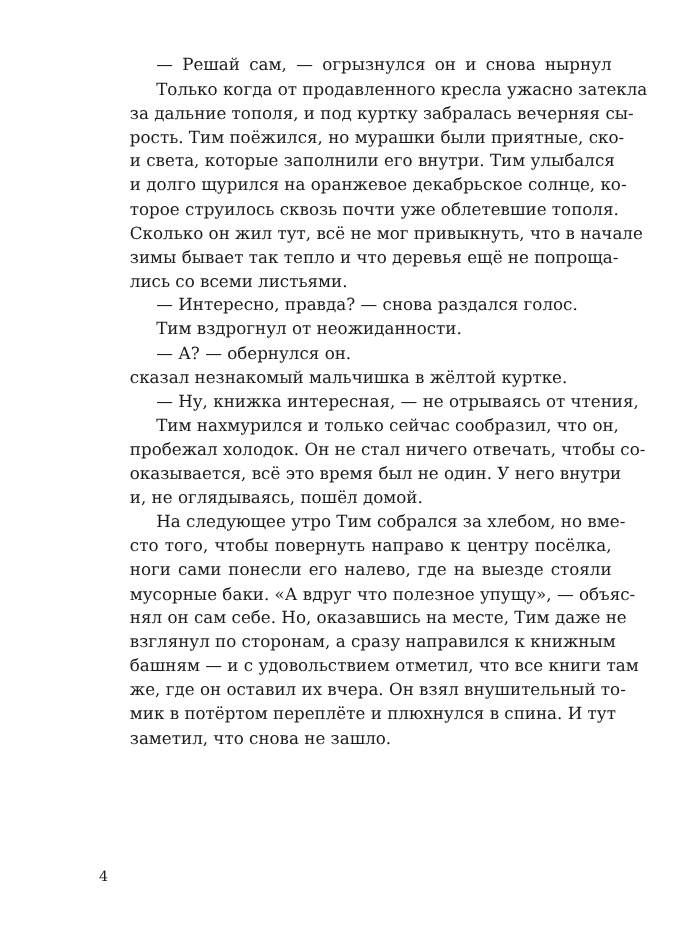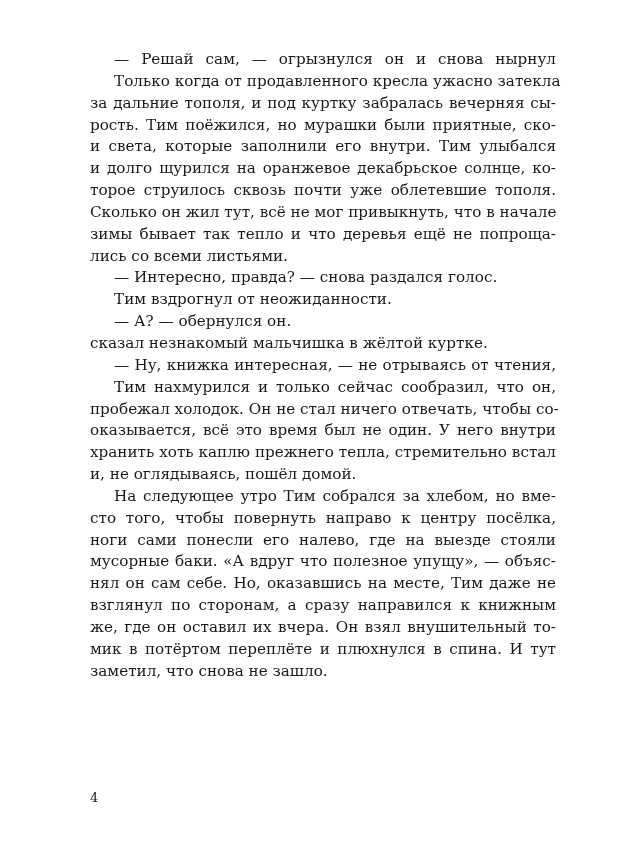--- a/index.html
+++ b/index.html
@@ -23,20 +23,21 @@
     }
     .line {
       display: block;
       height: 21.85px;
       line-height: 21.85px;
       font-size: 15.2px;
       white-space: nowrap;
       text-align: justify;
       text-align-last: justify;
       letter-spacing: 0;
+      margin-left: 28px;
     }
     .line.last {
       text-align-last: left;
     }
     .line.indent {
       padding-left: 24px;
     }
     .page-number {
       position: absolute;
       left: 90px;
@@ -61,26 +62,26 @@
     <span class="line">зимы бывает так тепло и что деревья ещё не попроща-</span>
     <span class="line last">лись со всеми листьями.</span>
     <span class="line indent last">— Интересно, правда? — снова раздался голос.</span>
     <span class="line indent last">Тим вздрогнул от неожиданности.</span>
     <span class="line indent last">— А? — обернулся он.</span>
     <span class="line last">сказал незнакомый мальчишка в жёлтой куртке.</span>
     <span class="line indent">— Ну, книжка интересная, — не отрываясь от чтения,</span>
     <span class="line indent">Тим нахмурился и только сейчас сообразил, что он,</span>
     <span class="line">пробежал холодок. Он не стал ничего отвечать, чтобы со-</span>
     <span class="line">оказывается, всё это время был не один. У него внутри</span>
-    <span class="line">хранить хоть каплю прежнего тепла, стремительно встал</span>
     <span class="line last">и, не оглядываясь, пошёл домой.</span>
     <span class="line indent">На следующее утро Тим собрался за хлебом, но вме-</span>
     <span class="line">сто того, чтобы повернуть направо к центру посёлка,</span>
     <span class="line">ноги сами понесли его налево, где на выезде стояли</span>
     <span class="line">мусорные баки. «А вдруг что полезное упущу», — объяс-</span>
     <span class="line">нял он сам себе. Но, оказавшись на месте, Тим даже не</span>
     <span class="line">взглянул по сторонам, а сразу направился к книжным</span>
+    <span class="line">башням — и с удовольствием отметил, что все книги там</span>
     <span class="line">же, где он оставил их вчера. Он взял внушительный то-</span>
     <span class="line">мик в потёртом переплёте и плюхнулся в спина. И тут</span>
     <span class="line last">заметил, что снова не зашло.</span>
   </div>
 
 <div class="page-number">4</div>
 
 </body></html>

